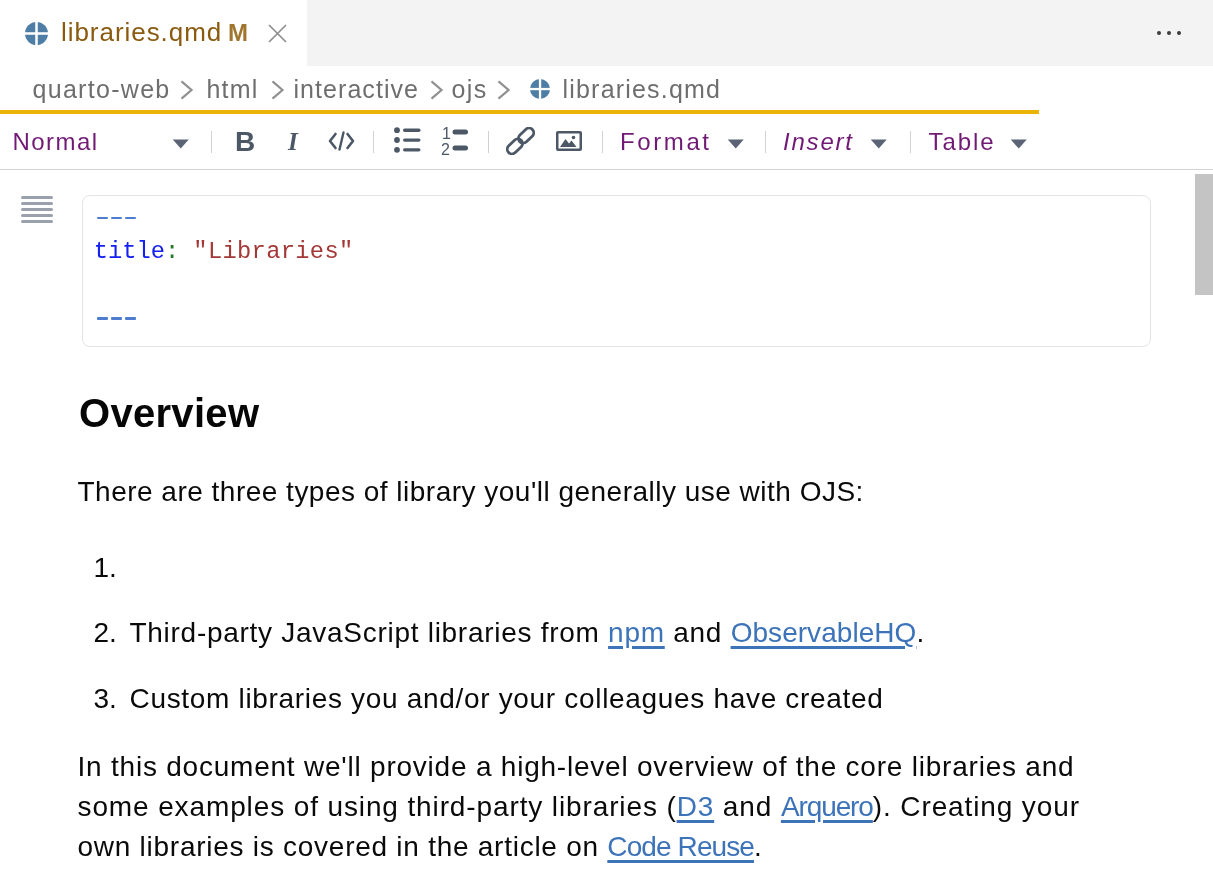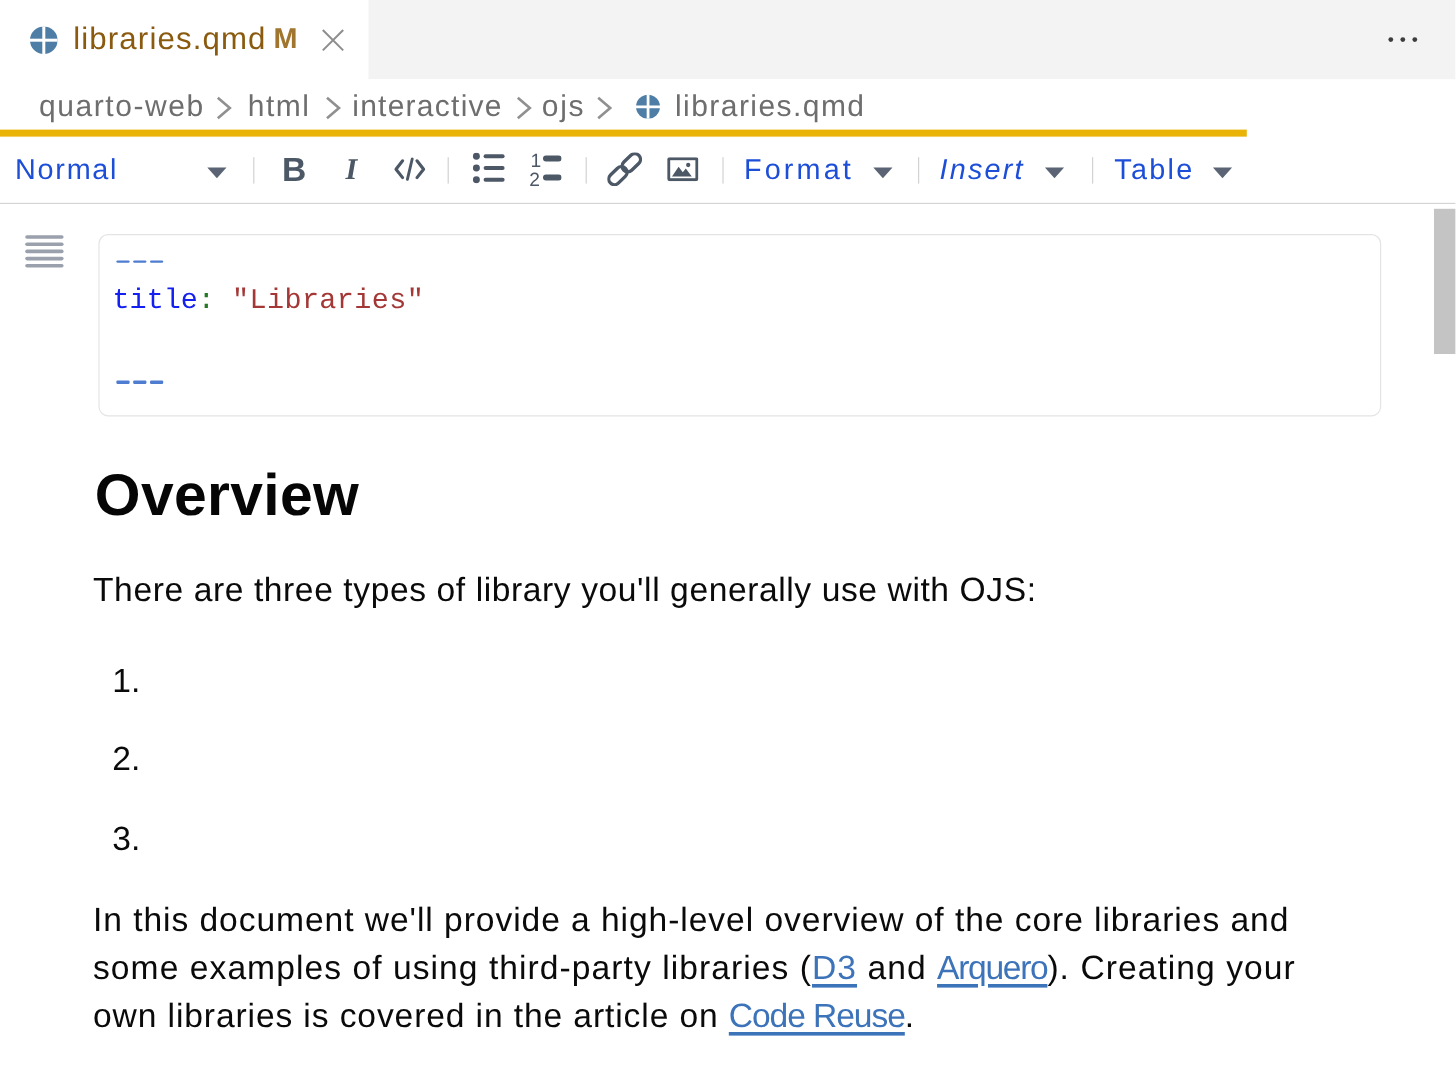--- a/index.html
+++ b/index.html
@@ -13,48 +13,48 @@
 #tab-icon { position:absolute; left:25px; top:22px; }
 #tab-label { position:absolute; left:61px; top:-1px; height:66px; line-height:66px;
   font-size:26px; color:#8a5a0f; letter-spacing:0.95px; }
 #tab-m { position:absolute; left:228px; top:0px; height:66px; line-height:66px;
   font-size:24px; font-weight:bold; color:#a0762f; }
 #tab-close { position:absolute; left:268px; top:24px; }
 #dots { position:absolute; left:1155px; top:29px; }
 
 
 #breadcrumbs { position:absolute; left:0; top:66px; width:1039px; height:48px;
-  background:#fff; border-bottom:6px solid #eab308; }
+  background:#fff; border-bottom:4px solid #eab308; }
 .bc { position:absolute; top:0; height:47px; line-height:47px; font-size:25px;
   color:#6e6e6e; letter-spacing:0.4px; }
 .bcsep { position:absolute; top:14px; }
 
 
 #toolbar { position:absolute; left:0; top:114px; width:1213px; height:56px;
   background:#fff; border-bottom:1px solid #d4d4d4; }
-.tbtxt { position:absolute; top:0; height:55px; line-height:55px; font-size:24px; color:#1d4ed8; }
+.tbtxt { position:absolute; top:0; height:55px; line-height:55px; font-size:24px; color:#701a75; }
 .tbsep { position:absolute; top:17px; width:1px; height:22px; background:#d2d2d2; }
 .tbico { position:absolute; }
 
 
 #content { position:absolute; left:0; top:170px; width:1213px; height:719px; background:#fff; }
 #scrollthumb { position:absolute; left:1195px; top:4px; width:18px; height:121px; background:#c4c4c4; }
 
 #codebox { position:absolute; left:82px; top:25px; width:1069px; height:152px;
   background:#fff; border:1px solid #e4e4e4; border-radius:8px; }
 .codeline { position:absolute; left:10.8px; white-space:pre; line-height:33.5px;
   font-family:"Liberation Mono", monospace; font-size:23.7px; color:#000; }
 #handle { position:absolute; left:21px; top:26px; }
 .hbar { position:absolute; left:0; width:32px; height:3.3px; border-radius:2px; background:#9aa1ac; }
 
 .k { color:#1320f0; }
 .c { color:#247a24; }
 .s { color:#a33836; letter-spacing:0.35px; }
 
-#h-overview { position:absolute; left:79px; top:218.6px; font-size:49px; font-weight:bold;
+#h-overview { position:absolute; left:79px; top:218.6px; font-size:40px; font-weight:bold;
   color:#060606; line-height:49.4px; letter-spacing:0.3px; }
 .body-text { position:absolute; left:77.5px; font-size:28px; color:#0a0a0a; line-height:40px; }
 .li-num { position:absolute; left:93.5px; font-size:28px; color:#0a0a0a; line-height:40px; }
 .li-body { position:absolute; left:129.5px; font-size:28px; color:#0a0a0a; line-height:40px; }
 a { color:#3c73b9; text-decoration:underline; text-underline-offset:4px;
   text-decoration-thickness:2.5px; }
 #para2 { line-height:39.8px; }
 .ls1 { letter-spacing:0.78px;margin-top:44px; } .ls2 { letter-spacing:0.88px; } .ls3 { letter-spacing:0.74px; }
 </style>
 </head>
@@ -186,18 +186,20 @@
         <i style="position:absolute;left:28.4px;top:0;width:11px;height:2.7px;background:#4d7cd0;border-radius:1px;"></i>
       </span>
     </div>
 
     <div id="h-overview">Overview</div>
 
     <div class="body-text" style="top:301.6px; letter-spacing:0.49px;">There are three types of library you'll generally use with OJS:</div>
 
     <span class="li-num" style="top:378px">1.</span>
     <span class="li-num" style="top:443.4px">2.</span>
+    <div class="li-body" style="top:443.4px; letter-spacing:0.72px;">Third-party JavaScript libraries from <a>npm</a> and <a style="letter-spacing:0.05px">ObservableHQ</a>.</div>
     <span class="li-num" style="top:508.7px">3.</span>
+    <div class="li-body" style="top:508.7px; letter-spacing:0.68px;">Custom libraries you and/or your colleagues have created</div>
 
     <div class="body-text" id="para2" style="top:577.4px"><span class="ls1">In this document we'll provide a high-level overview of the core libraries and</span><br><span class="ls2">some examples of using third-party libraries (<a>D3</a> and <a style="letter-spacing:-1.1px">Arquero</a>). Creating your</span><br><span class="ls3">own libraries is covered in the article on <a style="letter-spacing:-0.9px">Code Reuse</a>.</span></div>
   </div>
 
 </div>
 
 </body></html>

